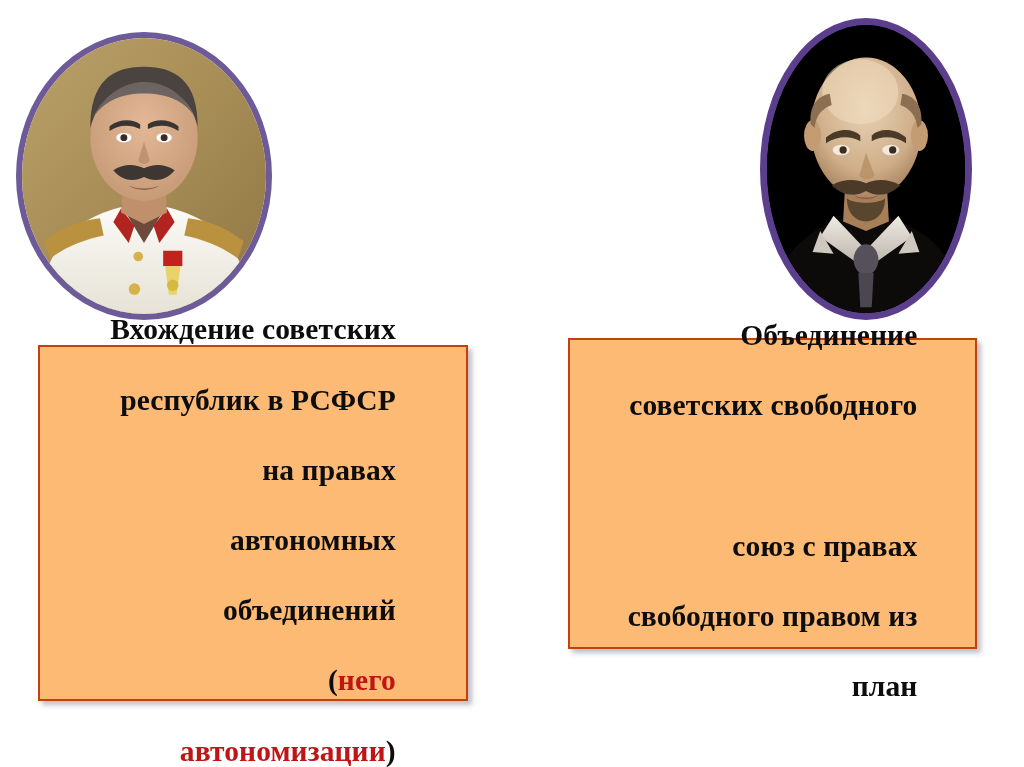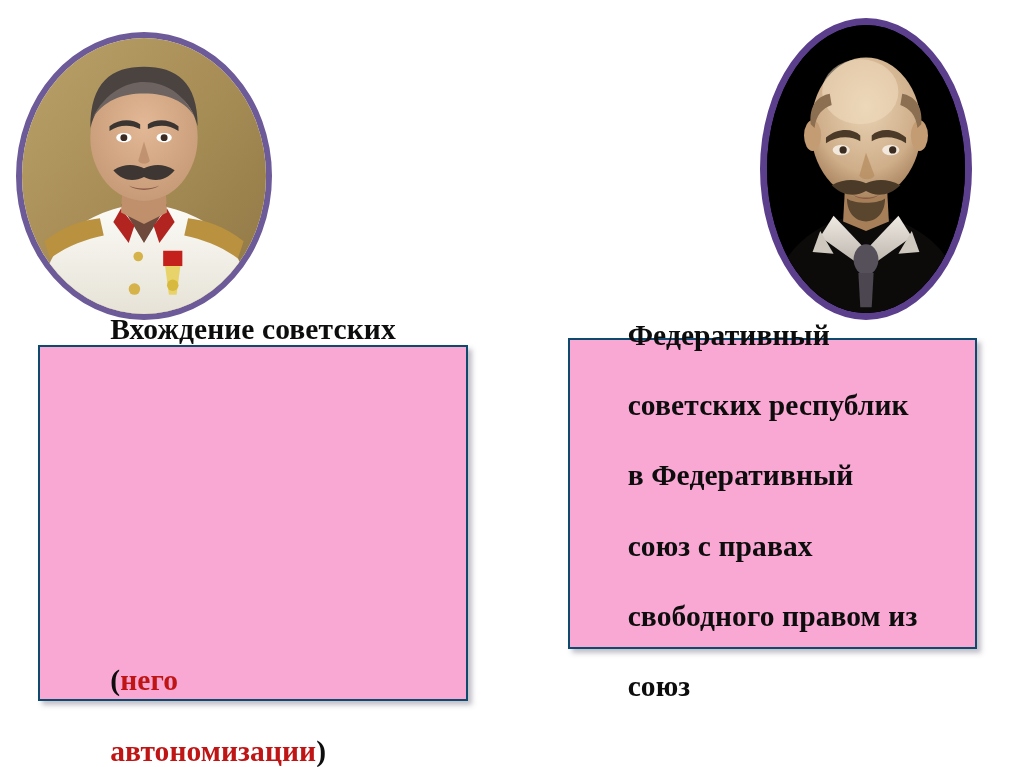--- a/index.html
+++ b/index.html
@@ -47,27 +47,27 @@
     inset: 0;
     width: 100%;
     height: 100%;
     display: block;
   }
 
   
   .callout {
     position: absolute;
     box-sizing: border-box;
-    background: #f9a8d4;
-    border: 2px solid #0c4a6e;
+    background: #fdba74;
+    border: 2px solid #c2410c;
     box-shadow: 4px 4px 5px rgba(120, 113, 133, 0.45);
     display: flex;
     align-items: center;
     justify-content: center;
-    text-align: left;
+    text-align: right;
   }
 
   #callout-left {
     left: 38px;
     top: 345px;
     width: 430px;
     height: 356px;
   }
 
   #callout-right {
@@ -204,31 +204,31 @@
 
     <path d="M86 182 C94 188 118 188 126 182 C126 198 116 206 106 206 C96 206 86 198 86 182 Z" fill="#5a462f"></path>
 
     <path d="M92 178 C100 182 112 182 120 178 C112 184 100 184 92 178 Z" fill="#8a5a46"></path>
   </svg>
 </div>
 
 <div class="callout" id="callout-left">
   <div class="callout-text">
     <span>Вхождение советских</span><br>
-    <br>
-    <br>
-    <br>
-    <br>
+    <span>республик в РСФСР</span><br>
+    <span>на правах</span><br>
+    <span>автономных</span><br>
+    <span>объединений</span><br>
     <span>(</span><span class="accent-red">него</span><br>
     <span class="accent-red">автономизации</span><span>)</span>
   </div>
 </div>
 
 <div class="callout" id="callout-right">
   <div class="callout-text">
-    <span>Федеративный</span><br>
-    <span>советских республик</span><br>
-    <span>в Федеративный</span><br>
+    <span>Объединение</span><br>
+    <span>советских свободного</span><br>
+    <br>
     <span>союз с правах</span><br>
     <span>свободного правом из</span><br>
-    <span>союз</span>
+    <span>план</span>
   </div>
 </div>
 
 </body></html>

